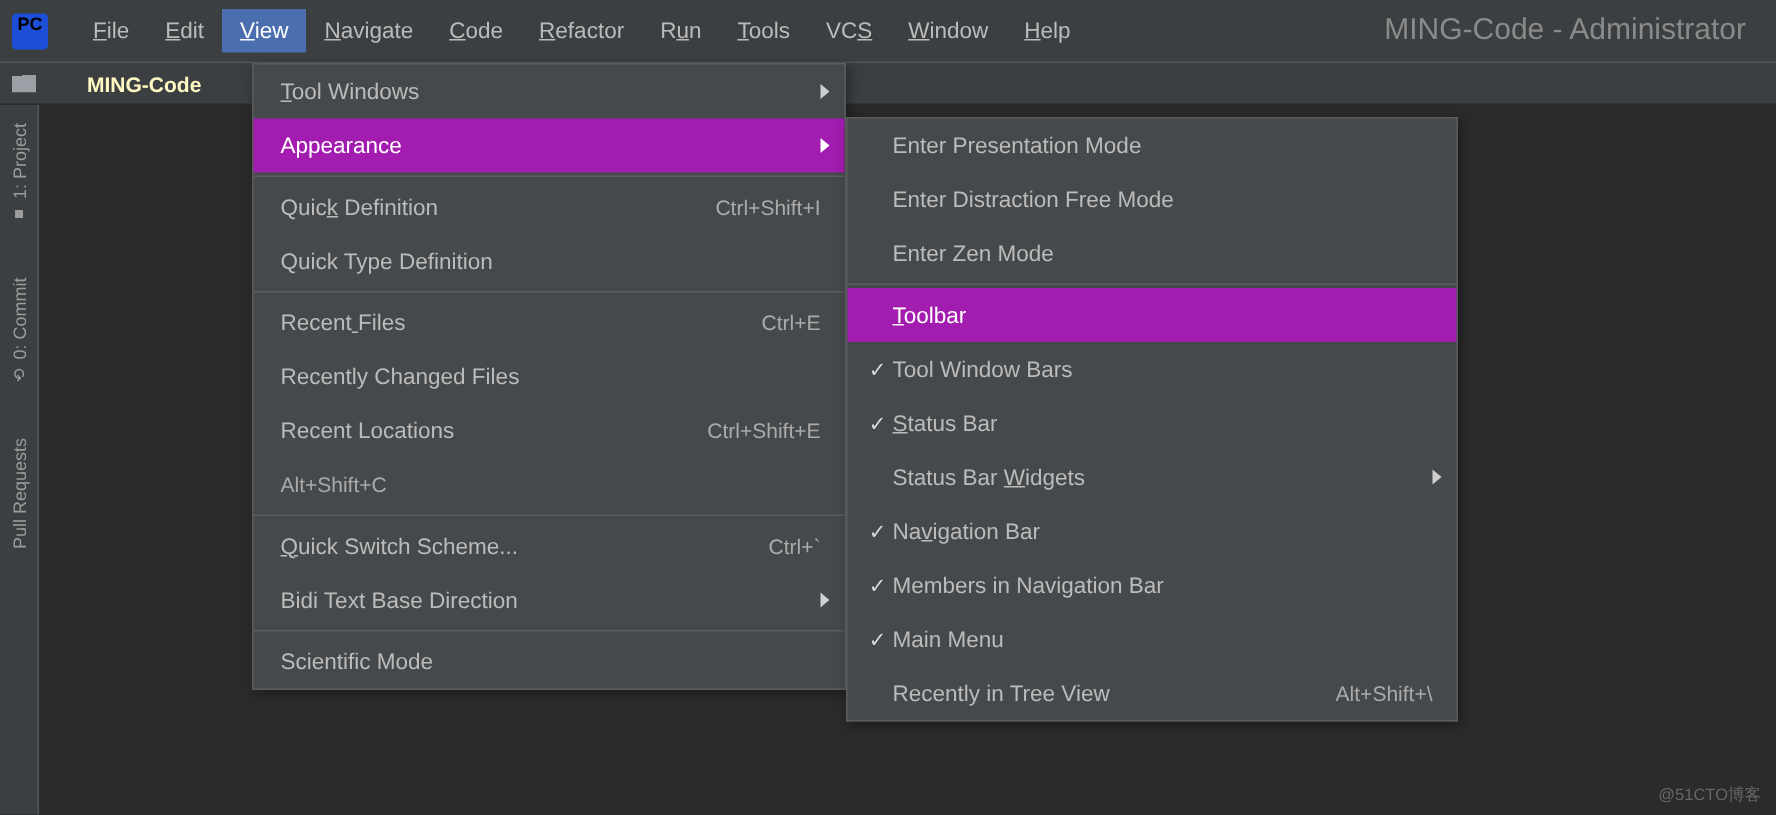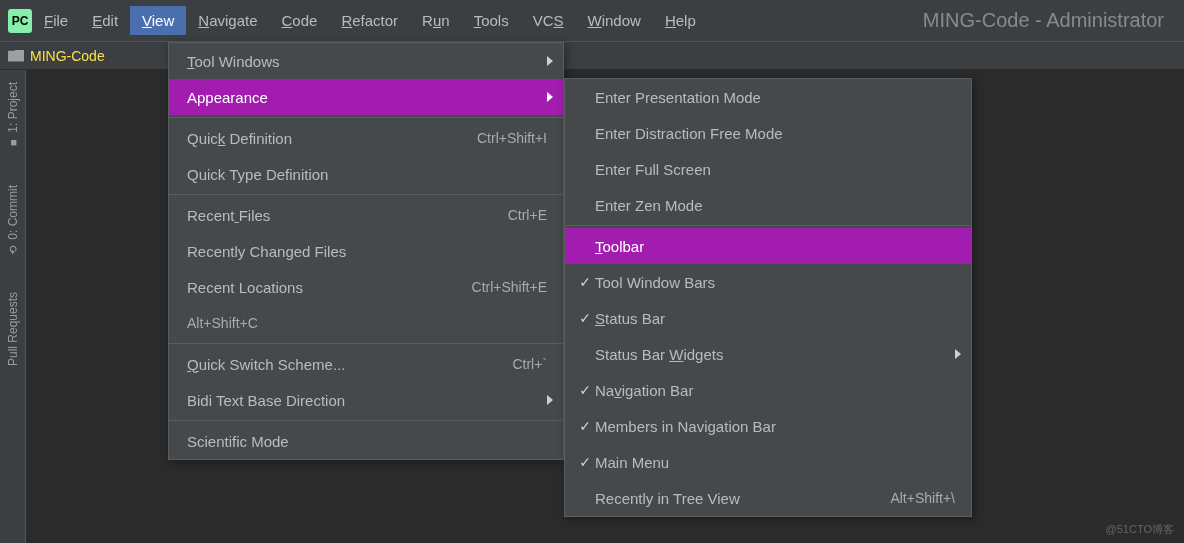--- a/index.html
+++ b/index.html
@@ -1,27 +1,27 @@
 <!DOCTYPE html>
 <html><head>
 <meta charset="utf-8">
 <style>
   * { margin:0; padding:0; box-sizing:border-box; font-family:"Segoe UI",Arial,sans-serif; }
   body { background:#2b2b2b; width:1184px; height:543px; overflow:hidden; position:relative; color:#bbbbbb; font-size:15px; }
   .titlebar { height:42px; background:#3c3f41; display:flex; align-items:center; padding:0 8px; border-bottom:1px solid #515658; position:relative; }
-  .app-icon { width:24px; height:24px; background:#86efac; border-radius:3px; display:flex; align-items:center; justify-content:center; margin-right:0; position:relative; }
+  .app-icon { width:24px; height:24px; background:#1d4ed8; border-radius:3px; display:flex; align-items:flex-start; justify-content:center; margin-right:18px; position:relative; }
   .app-icon span { font-size:12px; font-weight:bold; color:#000; }
   .menubar { display:flex; gap:0; }
   .menubar .menu-item { padding:6px 12px; cursor:pointer; font-size:15px; }
   .menubar .menu-item.open { background:#4b6eaf; color:#fff; }
   .menubar .menu-item u { text-decoration:underline; }
   .title-right { position:absolute; right:20px; color:#8a8a8a; font-size:20px; }
   .navbar { height:28px; background:#3c3f41; display:flex; align-items:center; padding:0 8px; border-bottom:1px solid #2b2b2b;}
   .folder-icon { width:16px; height:12px; background:#9aa0a6; clip-path:polygon(0 10%,40% 10%,48% 0,100% 0,100% 100%,0 100%); margin-right:6px;}
-  .proj-name { font-weight:normal; color:#fde047; font-size:14px;}
+  .proj-name { font-weight:bold; color:#fef9c3; font-size:14px;margin-left:28px;}
   .sidebar { position:absolute; left:0; top:70px; bottom:0; width:26px; background:#3c3f41; border-right:1px solid #515658; display:flex; flex-direction:column; align-items:center; padding-top:8px; gap:28px;}
   .side-btn { writing-mode:vertical-rl; transform:rotate(180deg); font-size:12px; color:#9c9c9c; display:flex; align-items:center; gap:4px; cursor:pointer; padding:4px 0;}
   .side-icon { writing-mode:horizontal-tb; transform:rotate(90deg); font-size:11px; display:inline-block;}
   .dropdown { position:absolute; background:#46494b; border:1px solid #5a5d5f; box-shadow:2px 2px 8px rgba(0,0,0,.4); }
   .dd-view { left:168px; top:42px; width:396px; }
   .dd-app  { left:564px; top:78px; width:408px; }
   .dd-row { height:36px; display:flex; align-items:center; padding:0 16px 0 18px; cursor:pointer; position:relative;}
   .dd-row.hl { background:#a21caf; color:#fff; }
   .dd-label { flex:1; }
   .dd-label u { text-decoration:underline; }
@@ -125,24 +125,20 @@
     <div class="dd-row">
       <div class="check-col"></div>
       <div class="dd-label">Enter Presentation Mode</div>
     </div>
     <div class="dd-row">
       <div class="check-col"></div>
       <div class="dd-label">Enter Distraction Free Mode</div>
     </div>
     <div class="dd-row">
       <div class="check-col"></div>
-      <div class="dd-label">Enter Full Screen</div>
-    </div>
-    <div class="dd-row">
-      <div class="check-col"></div>
       <div class="dd-label">Enter Zen Mode</div>
     </div>
     <div class="sep"></div>
     <div class="dd-row hl">
       <div class="check-col"></div>
       <div class="dd-label"><span><u>T</u>oolbar</span></div>
     </div>
     <div class="dd-row">
       <div class="check-col">✓</div>
       <div class="dd-label">Tool Window Bars</div>

